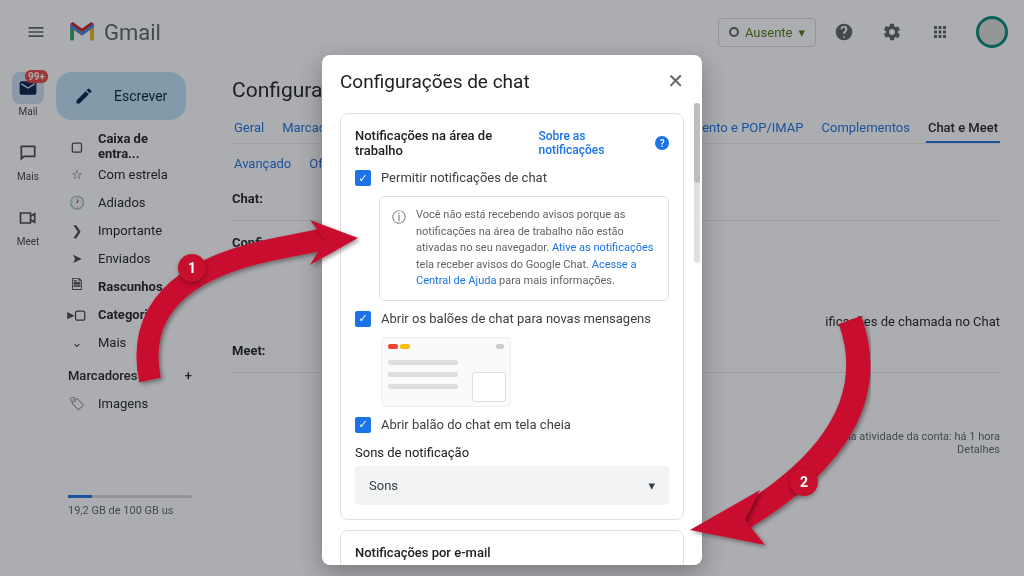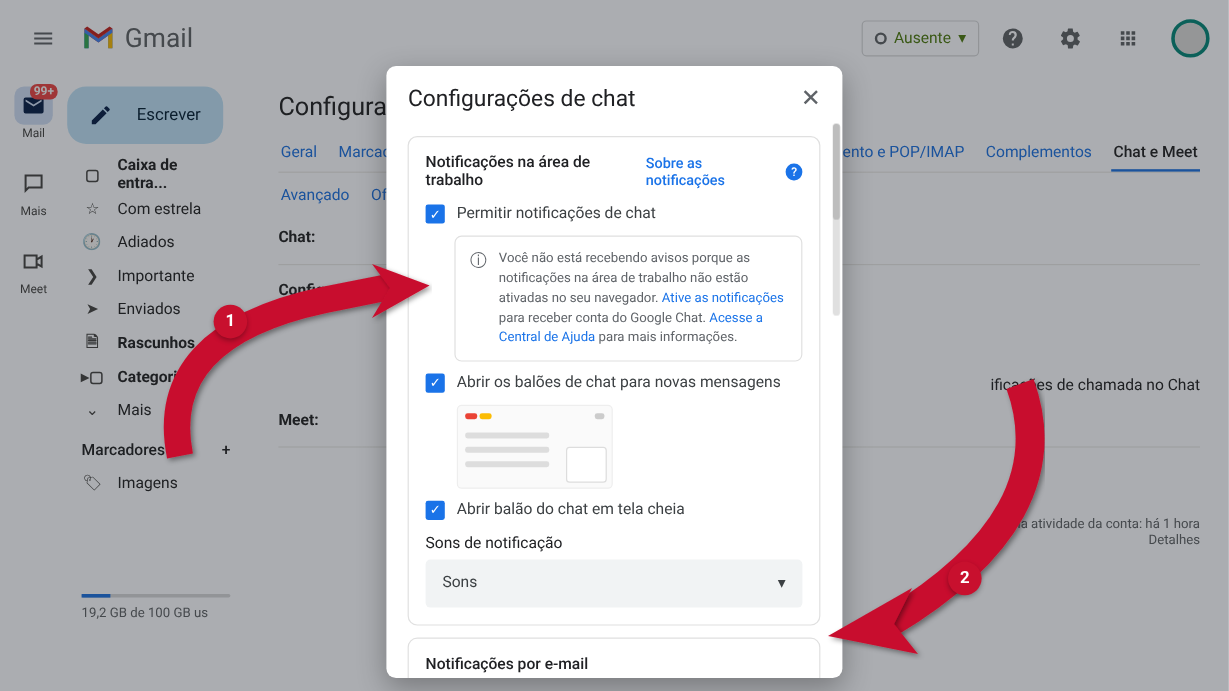--- a/index.html
+++ b/index.html
@@ -270,21 +270,21 @@
             </span>
         </div>
         <div class="check-row">
           <span class="checkbox">✓</span>
           <span>Permitir notificações de chat</span>
         </div>
         <div class="info-box">
           <span style="font-size:14px;color:#5f6368">ⓘ</span>
           <div>
             <span>Você não está recebendo avisos porque as notificações na área de trabalho não estão ativadas no seu navegador.</span>
-            <a>Ative as notificações</a><span> para receber conta do Google Chat.</span>
+            <a>Ative as notificações</a><span> tela receber avisos do Google Chat.</span>
             <a>Acesse a Central de Ajuda</a><span> para mais informações.</span>
           </div>
         </div>
         <div class="check-row">
           <span class="checkbox">✓</span>
           <span>Abrir os balões de chat para novas mensagens</span>
         </div>
         <div class="preview-img">
           <div class="preview-line" style="left:6px;top:6px;width:10px;background:#ea4335"></div>
           <div class="preview-line" style="left:18px;top:6px;width:10px;background:#fbbc04"></div>

